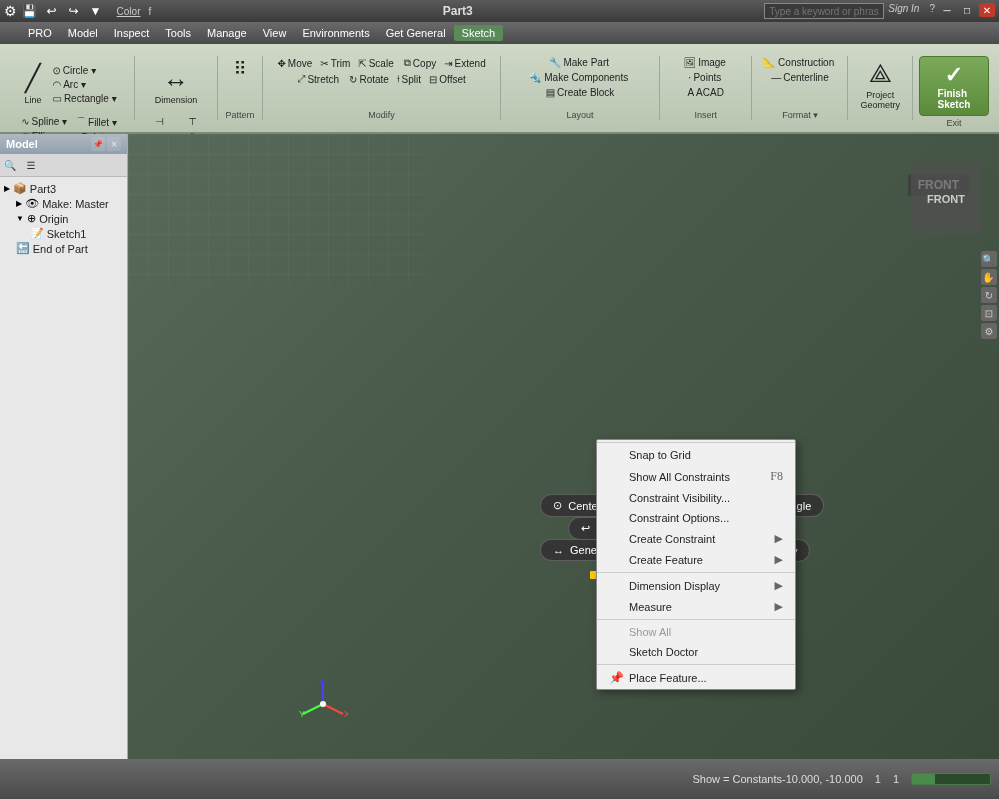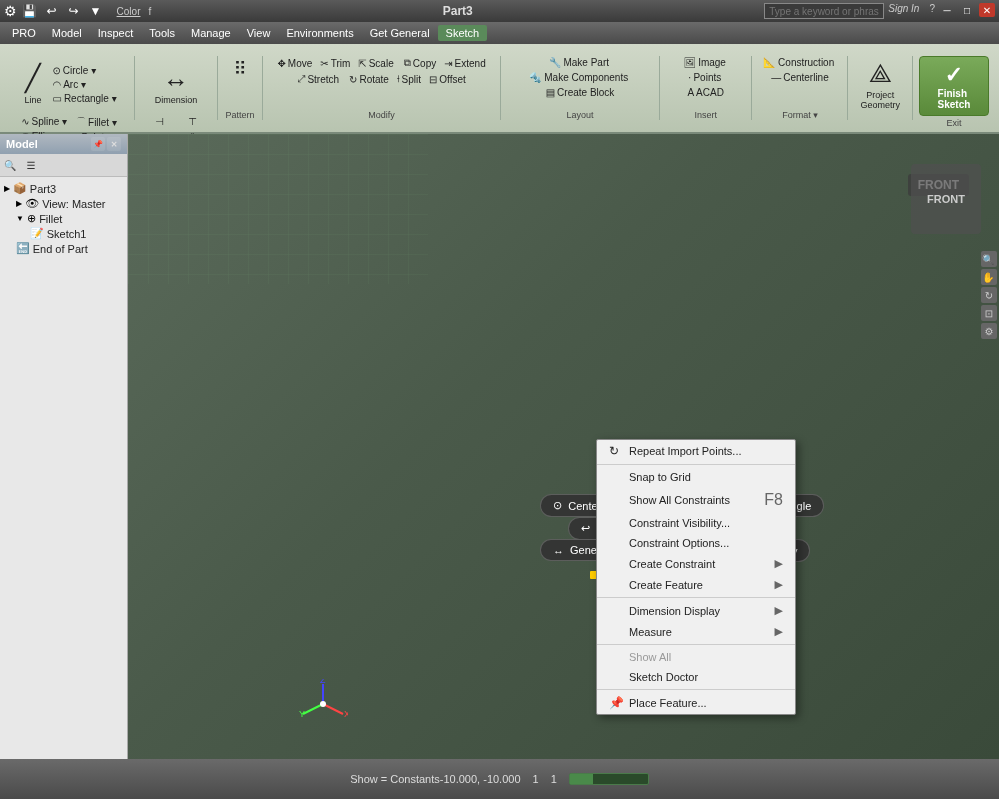--- a/index.html
+++ b/index.html
@@ -19,21 +19,21 @@
     #title-bar .title-center { font-size: 12px; font-weight: bold; color: #ddd; }
     #title-bar .title-right { display: flex; gap: 4px; }
     .win-btn { width: 16px; height: 14px; font-size: 10px; display: flex; align-items: center; justify-content: center; cursor: pointer; color: white; }
 
     
     #menu-bar {
       height: 22px;
       background: linear-gradient(to bottom, #6a6a6a, #4a4a4a);
       display: flex;
       align-items: center;
-      padding: 0 4px;
+      padding: 0 20px;
       color: white;
       font-size: 11px;
     }
     .menu-item { padding: 2px 8px; cursor: pointer; border-radius: 2px; }
     .menu-item.active { background: #5a8a5a; }
 
     
     #ribbon {
       height: 90px;
       background: linear-gradient(to bottom, #d0d8c8, #b8c4b0);
@@ -183,21 +183,21 @@
       position: relative;
       overflow: hidden;
     }
 
     
     #status-bar {
       height: 40px;
       background: linear-gradient(to bottom, #6a6a6a, #4a4a4a);
       display: flex;
       align-items: center;
-      justify-content: center;
+      justify-content: flex-end;
       padding: 12px 8px;
       color: #ddd;
       font-size: 11px;
     }
 
     
     #taskbar {
       height: 40px;
       background: linear-gradient(to bottom, #1a3a6a, #0a2a5a);
       display: flex;
@@ -275,21 +275,21 @@
       padding: 4px 12px;
       font-size: 11px;
       cursor: pointer;
       display: flex;
       align-items: center;
       justify-content: space-between;
       color: #222;
     }
     .ctx-item.disabled { color: #999; cursor: default; }
     .ctx-separator { height: 1px; background: #ccc; margin: 2px 0; }
-    .ctx-item .ctx-key { color: #666; font-size: 16px; }
+    .ctx-item .ctx-key { color: #666; font-size: 12px; font-family: Liberation Serif, serif; }
     .ctx-item .ctx-arrow { color: #666; }
     .ctx-item-icon { width: 16px; margin-right: 4px; font-size: 12px; display: inline-block; }
 
     
     .qat-btn { 
       width: 18px; height: 18px; 
       display: flex; align-items: center; justify-content: center;
       cursor: pointer; color: white; font-size: 12px;
       border-radius: 2px;
     }
@@ -539,26 +539,26 @@
     </div>
     <div id="model-tree">
       <div class="tree-item">
         <span style="font-size:8px;">▶</span>
         <span>📦</span>
         <span class="tree-item-label">Part3</span>
       </div>
       <div class="tree-item tree-indent">
         <span style="font-size:8px;">▶</span>
         <span>👁</span>
-        <span class="tree-item-label">View: Master</span>
+        <span class="tree-item-label">Make: Master</span>
       </div>
       <div class="tree-item tree-indent">
         <span style="font-size:8px;">▼</span>
         <span>⊕</span>
-        <span class="tree-item-label">Fillet</span>
+        <span class="tree-item-label">Origin</span>
       </div>
       <div class="tree-item tree-indent2">
         <span>📝</span>
         <span class="tree-item-label">Sketch1</span>
       </div>
       <div class="tree-item tree-indent">
         <span>🔚</span>
         <span class="tree-item-label">End of Part</span>
       </div>
     </div>
@@ -631,24 +631,20 @@
     </div>
 
     <div class="floating-cmd" style="left:493px; top:428px;">
       <span style="color:#8f8;">✓</span>
       <span>Finish 2D Sketch</span>
     </div>
 
     <div style="position:absolute; left:462px; top:437px; width:8px; height:8px; background:#ffcc00; border-radius:1px;"></div>
 
     <div id="context-menu">
-      <div class="ctx-item">
-        <span><span class="ctx-item-icon">↻</span>Repeat Import Points...</span>
-        <span class="ctx-key"></span>
-      </div>
       <div class="ctx-separator"></div>
       <div class="ctx-item">
         <span><span class="ctx-item-icon"> </span>Snap to Grid</span>
         <span class="ctx-key"></span>
       </div>
       <div class="ctx-item">
         <span><span class="ctx-item-icon"> </span>Show All Constraints</span>
         <span class="ctx-key">F8</span>
       </div>
       <div class="ctx-item">

